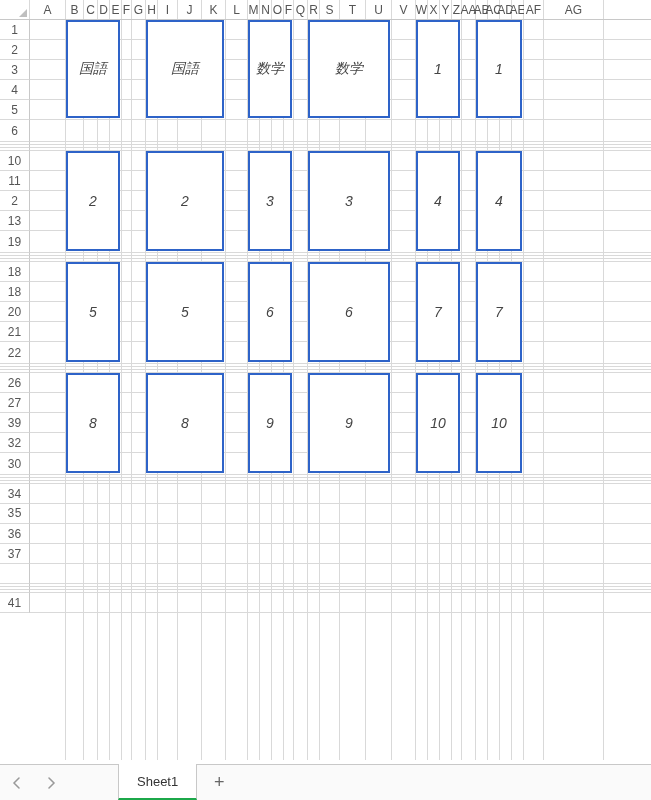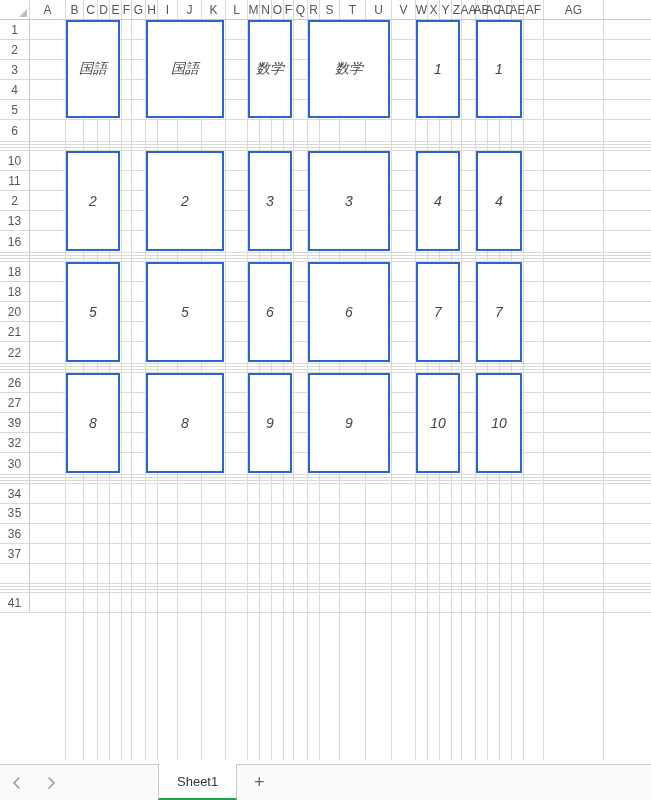--- a/index.html
+++ b/index.html
@@ -116,21 +116,20 @@
     display:flex;
     align-items:center;
     justify-content:center;
     font-size:13px;
     color:#333;
     border:1px solid var(--line2);
     border-top:none;
     border-bottom:2px solid var(--active);
     background:#fff;
     margin-top:-1px;
-    margin-left:40px;
   }
   .addtab{
     width:44px;
     display:flex;
     align-items:center;
     justify-content:center;
     color:#666;
     font-size:18px;
   }
 </style>
@@ -182,21 +181,21 @@
       <div style="height: 20px;">4</div>
       <div style="height: 20px;">5</div>
       <div style="height: 22px;">6</div>
       <div style="height: 3px;"></div>
       <div style="height: 3px;"></div>
       <div style="height: 3px;"></div>
       <div style="height: 20px;">10</div>
       <div style="height: 20px;">11</div>
       <div style="height: 20px;">2</div>
       <div style="height: 20px;">13</div>
-      <div style="height: 22px;">16</div>
+      <div style="height: 22px;">19</div>
       <div style="height: 3px;"></div>
       <div style="height: 3px;"></div>
       <div style="height: 3px;"></div>
       <div style="height: 20px;">18</div>
       <div style="height: 20px;">18</div>
       <div style="height: 20px;">20</div>
       <div style="height: 20px;">21</div>
       <div style="height: 22px;">22</div>
       <div style="height: 3px;"></div>
       <div style="height: 3px;"></div>

